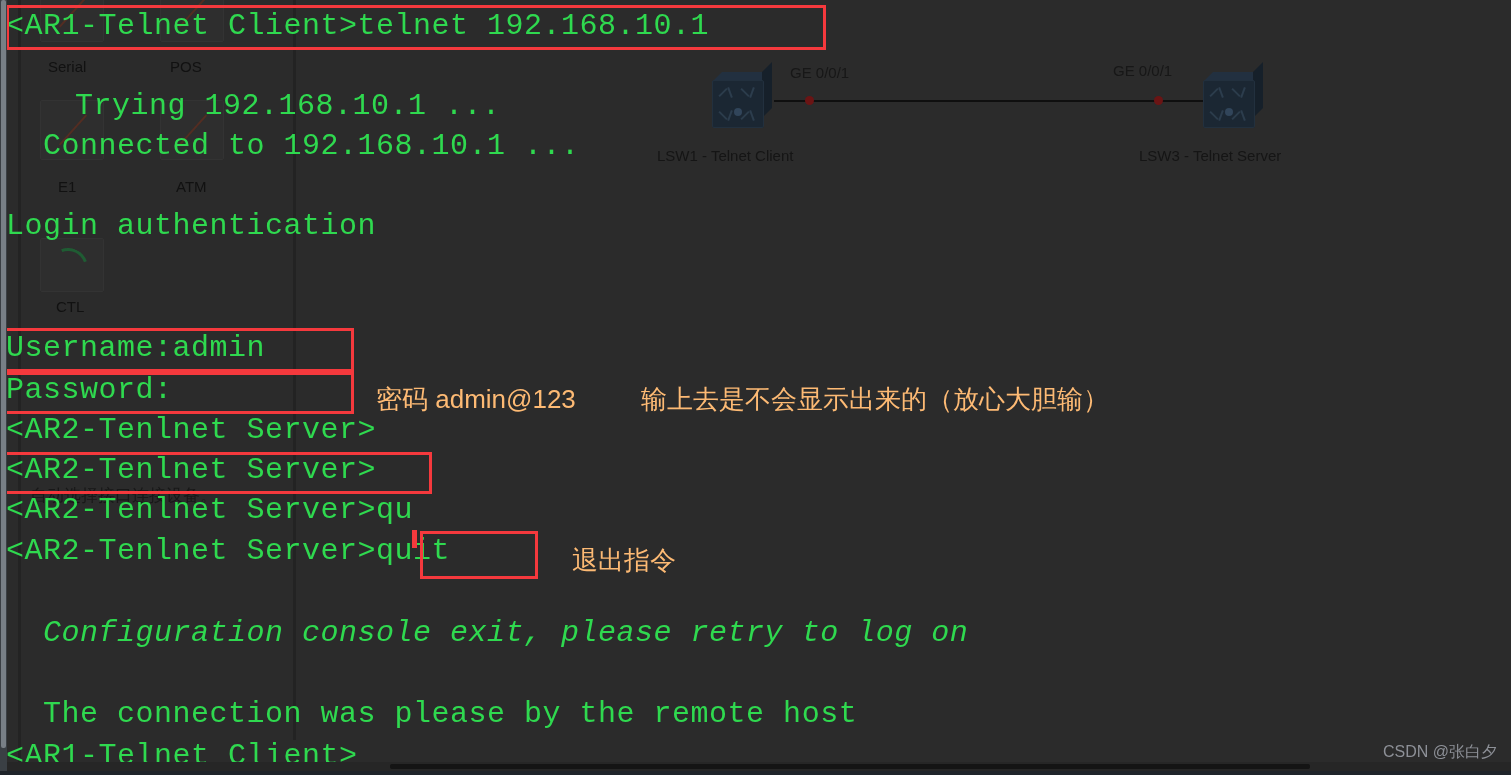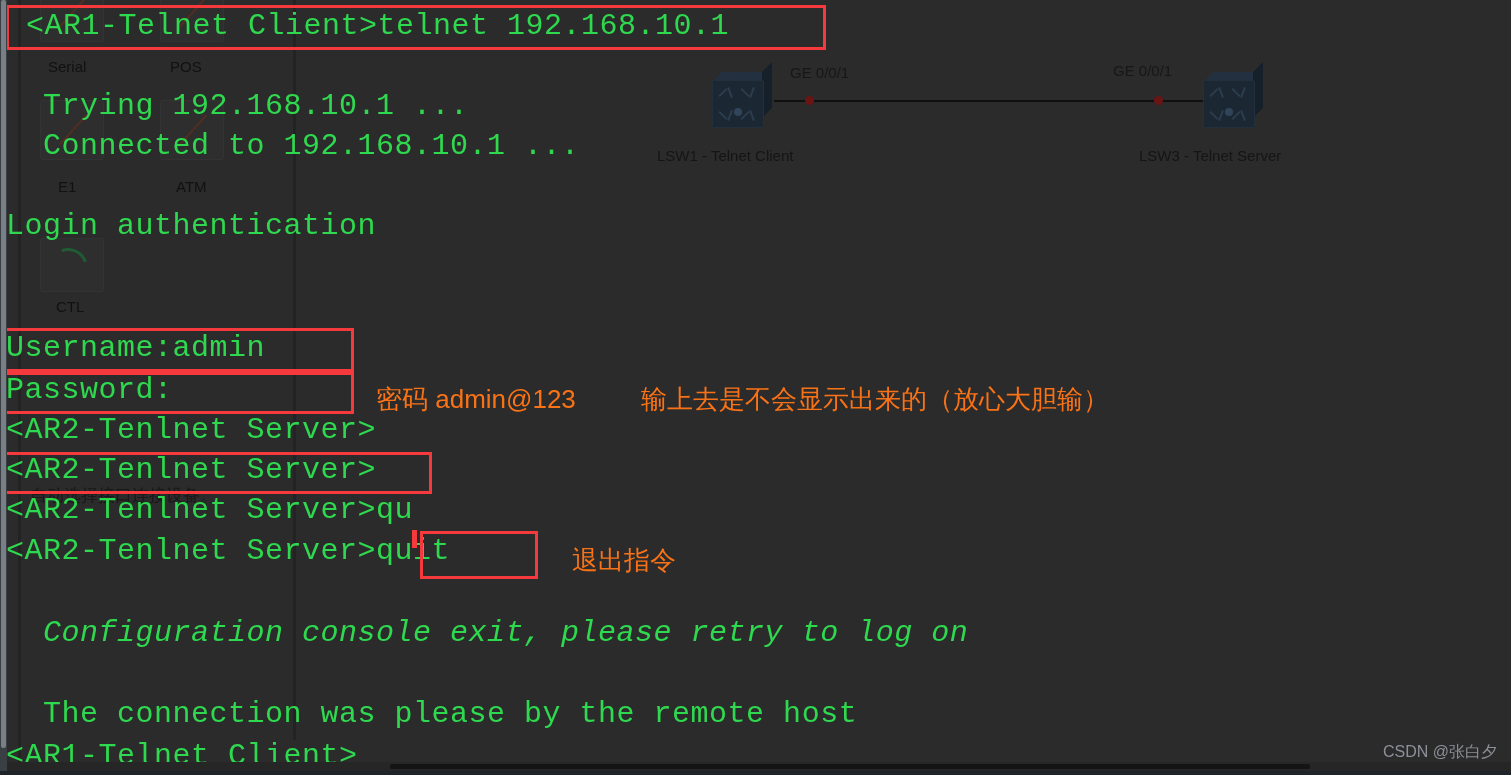--- a/index.html
+++ b/index.html
@@ -153,21 +153,21 @@
     z-index: 5;
   }
   .anno-box {
     position: absolute;
     border: 3px solid #f5393d;
     box-sizing: border-box;
     background: transparent;
   }
   .anno-text {
     position: absolute;
-    color: #f97316;
+    color: #fdba74;
     font-size: 26px;
     white-space: pre;
     font-family: "Liberation Sans", sans-serif;
   }
   .caret {
     position: absolute;
     width: 5px;
     height: 18px;
     background: #f5393d;
   }
@@ -284,22 +284,22 @@
         <div class="sw-arrow" style="left:31px; top:29px; transform:rotate(45deg);"></div>
         <div class="sw-arrow" style="left:38px; top:29px; transform:rotate(-20deg);"></div>
         <div class="sw-hub"></div>
       </div>
     </div>
     <div class="topo-iface" style="left:1113px; top:62px;">GE 0/0/1</div>
     <div class="topo-name" style="left:1139px; top:147px;">LSW3 - Telnet Server</div>
   </div>
 
   <div id="term-layer">
-    <div class="term-line" style="top:6px;margin-left:20px;">&lt;AR1-Telnet Client&gt;telnet 192.168.10.1</div>
-    <div class="term-line" style="top:86px;">  Trying 192.168.10.1 ...</div>
+    <div class="term-line" style="top:6px;">&lt;AR1-Telnet Client&gt;telnet 192.168.10.1</div>
+    <div class="term-line" style="top:86px;padding-left:32px;">  Trying 192.168.10.1 ...</div>
     <div class="term-line" style="top:126px;">  Connected to 192.168.10.1 ...</div>
     <div class="term-line" style="top:166px;"></div>
     <div class="term-line" style="top:206px;">Login authentication</div>
     <div class="term-line" style="top:246px;"></div>
     <div class="term-line" style="top:286px;"></div>
     <div class="term-line" style="top:370px;">Password:</div>
     <div class="term-line" style="top:328px;">Username:admin</div>
     <div class="term-line" style="top:410px;">&lt;AR2-Tenlnet Server&gt;</div>
     <div class="term-line" style="top:450px;">&lt;AR2-Tenlnet Server&gt;</div>
     <div class="term-line" style="top:490px;">&lt;AR2-Tenlnet Server&gt;qu</div>

